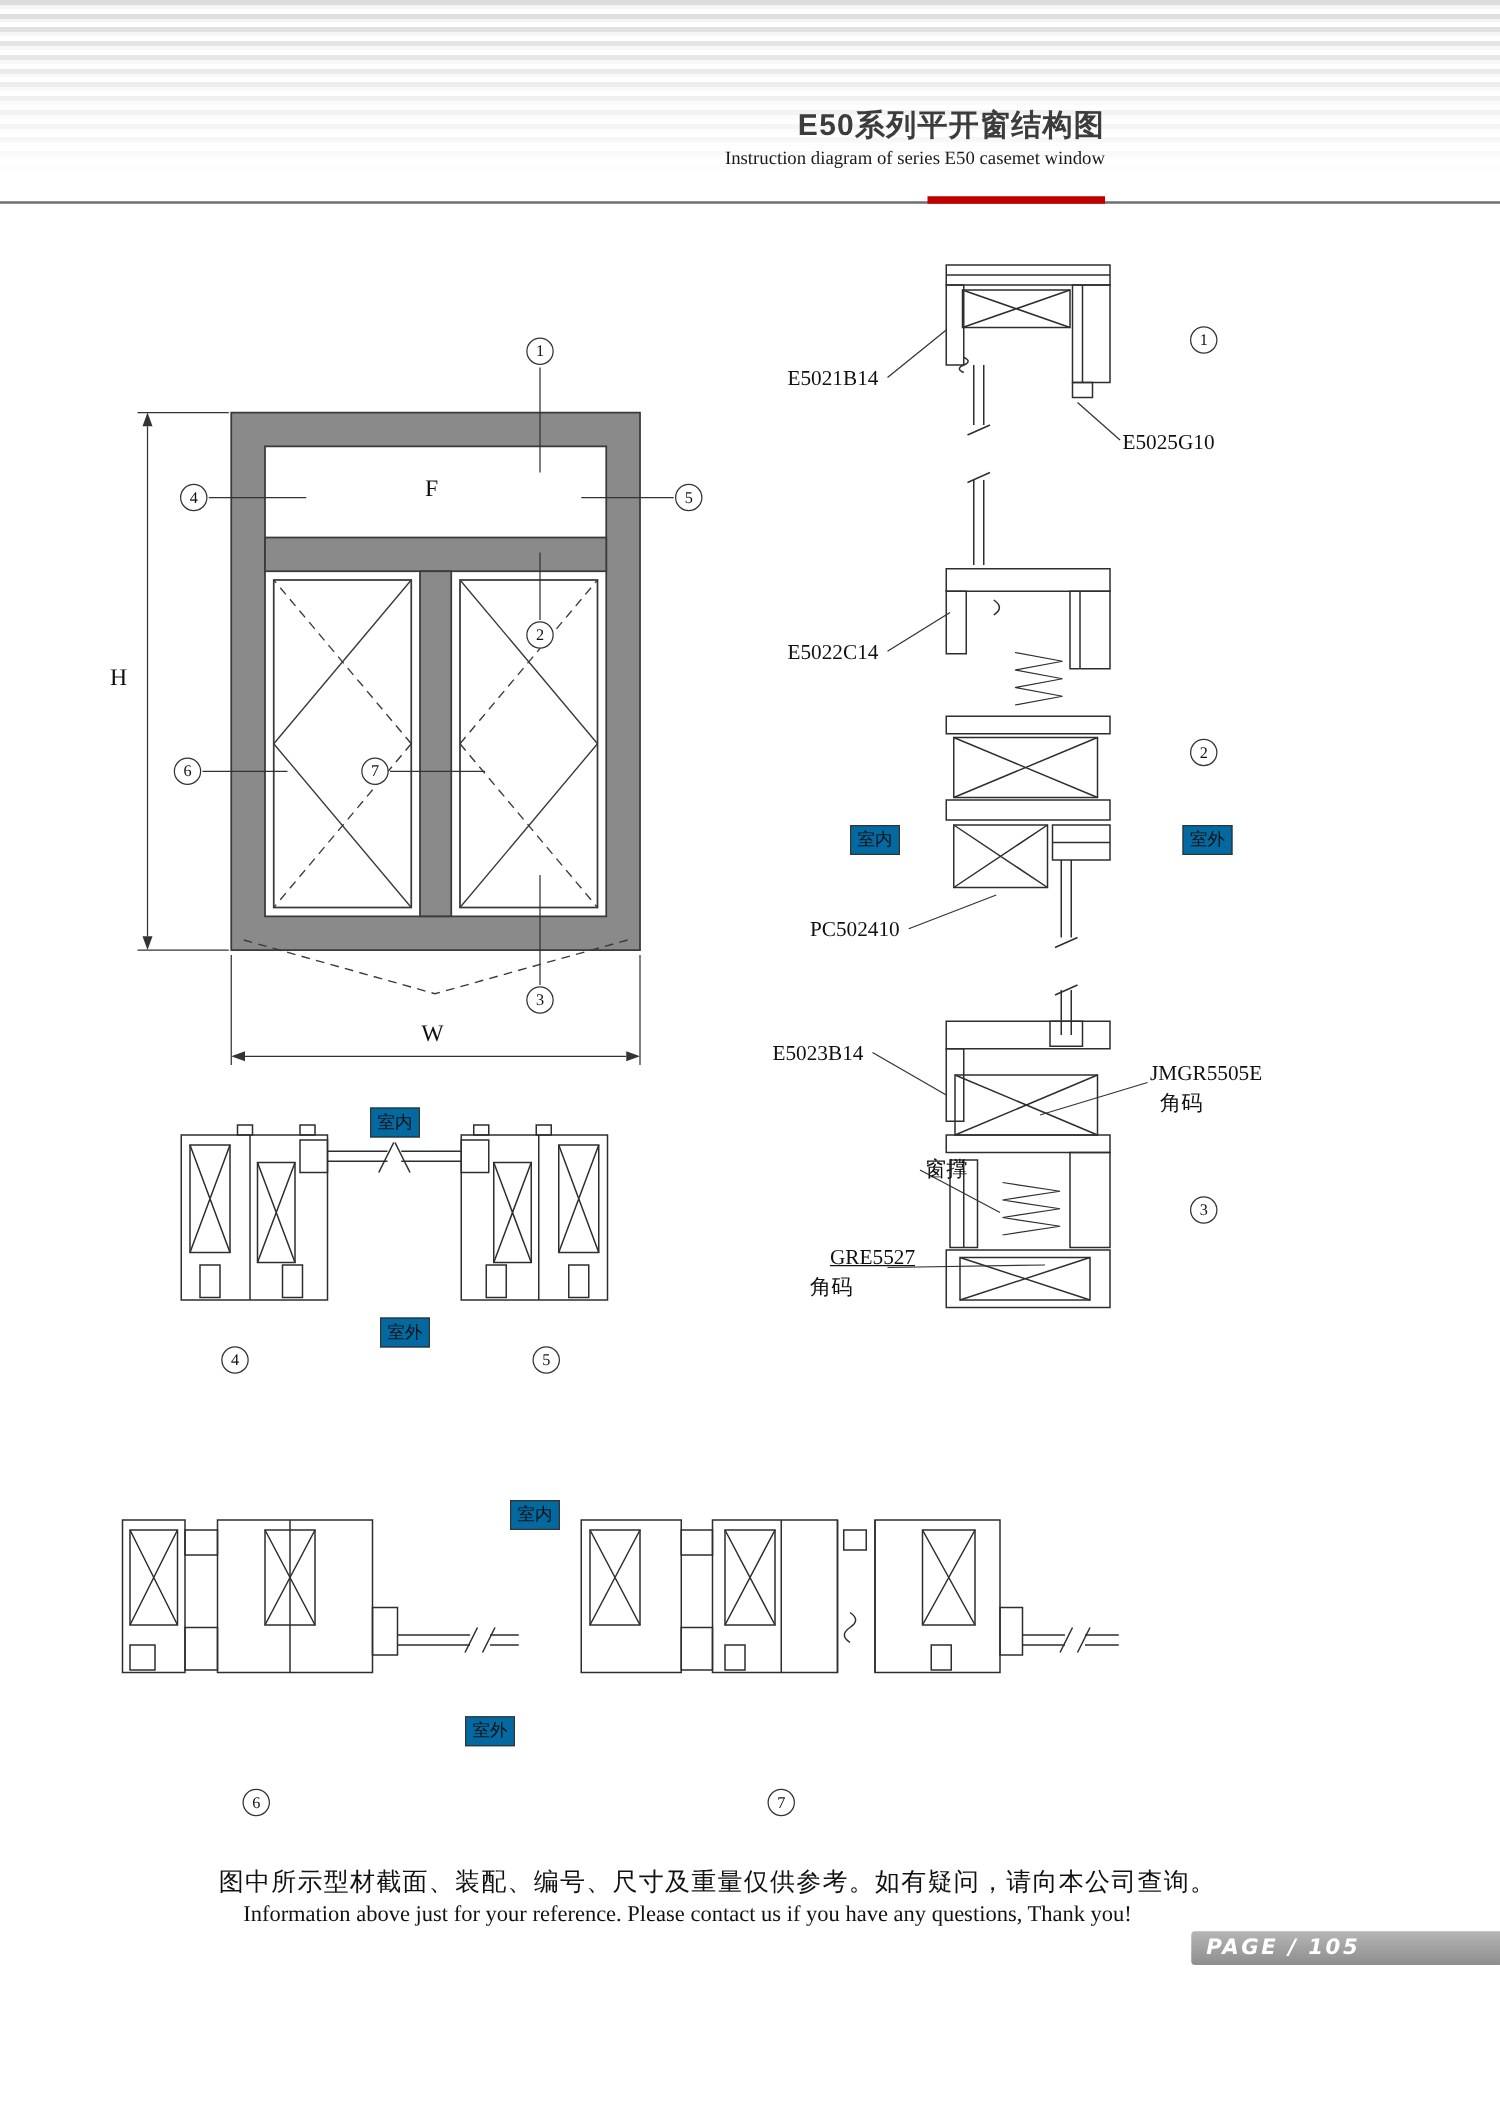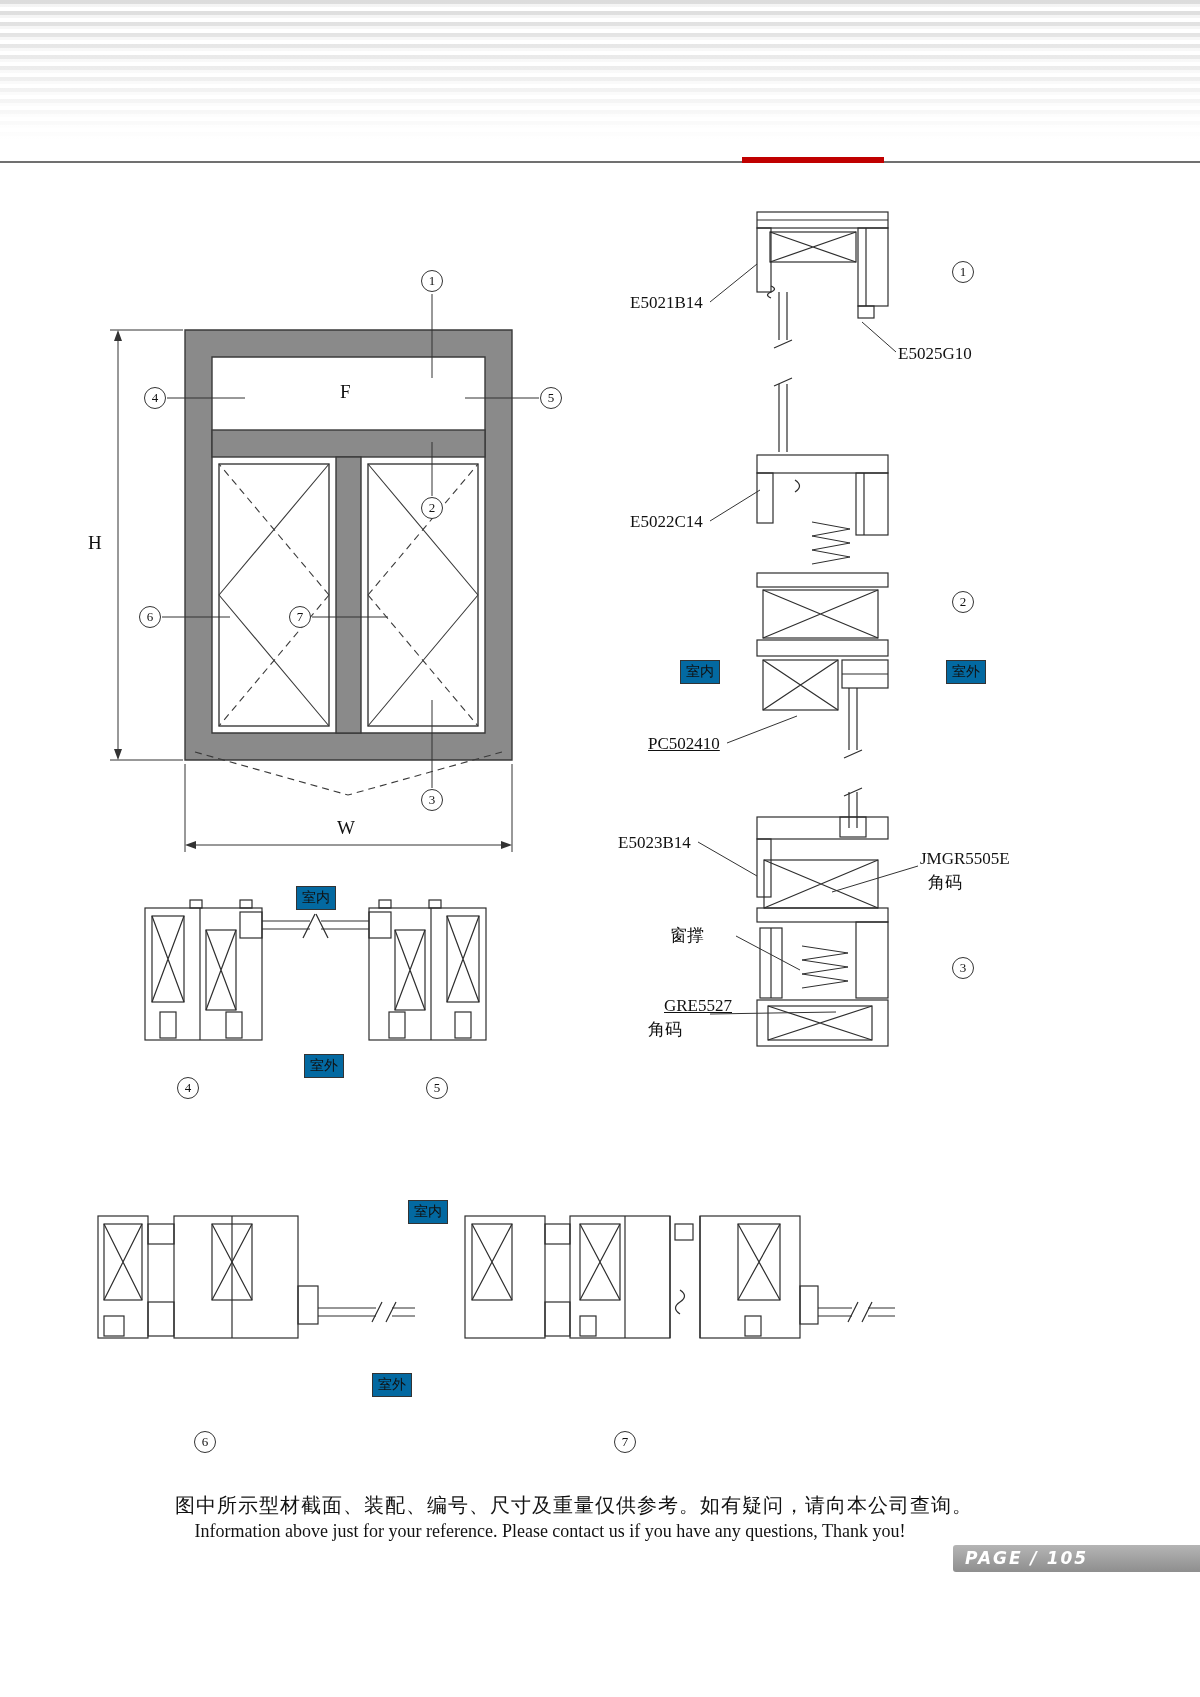--- a/index.html
+++ b/index.html
@@ -31,20 +31,24 @@
              background:linear-gradient(180deg,#b5b5b5,#8e8e8e); color:#ffffff; font-style:italic;
              font-weight:bold; font-size:17px; line-height:27px; padding-left:12px; letter-spacing:2px;
              border-radius:3px 0 0 3px; font-family:"DejaVu Sans", sans-serif; }
 </style>
 </head>
 <body>
 
 <div class="page">
 
   <div class="stripes"></div>
+  <div class="title-block">
+    <div class="title">E50系列平开窗结构图</div>
+    <div class="subtitle">Instruction diagram of series E50 casemet window</div>
+  </div>
   <div class="rule"></div>
   <div class="rule-red"></div>
 
   <svg class="art" width="1200" height="1697" viewBox="0 0 1200 1697">
 
     <g stroke="#3a3a3a" stroke-width="1.4" fill="none">
       <path d="M185,330 H512 V760 H185 Z M212,357 V733 H485 V357 Z" fill="#8a8a8a" fill-rule="evenodd"></path>
       <rect x="212" y="430" width="273" height="27" fill="#8a8a8a"></rect>
       <rect x="336" y="457" width="25" height="276" fill="#8a8a8a"></rect>
       <rect x="219" y="464" width="110" height="262"></rect>
@@ -206,25 +210,25 @@
   <span class="callout" style="left:289px; top:606px;">7</span>
   <span class="callout" style="left:421px; top:789px;">3</span>
 
   <span class="dim" style="left:88px; top:532px;">H</span>
   <span class="dim" style="left:340px; top:381px;">F</span>
   <span class="dim" style="left:337px; top:817px;">W</span>
 
   <span class="lbl" style="left:630px; top:293px;">E5021B14</span>
   <span class="lbl" style="left:898px; top:344px;">E5025G10</span>
   <span class="lbl" style="left:630px; top:512px;">E5022C14</span>
-  <span class="lbl" style="left:648px; top:734px;text-decoration:underline;">PC502410</span>
+  <span class="lbl" style="left:648px; top:734px;">PC502410</span>
   <span class="lbl" style="left:618px; top:833px;">E5023B14</span>
   <span class="lbl" style="left:920px; top:849px;">JMGR5505E</span>
   <span class="lbl" style="left:928px; top:871px;">角码</span>
-  <span class="lbl" style="left:670px; top:924px;">窗撑</span>
+  <span class="lbl" style="left:740px; top:924px;">窗撑</span>
   <span class="lbl" style="left:664px; top:996px;text-decoration:underline;">GRE5527</span>
   <span class="lbl" style="left:648px; top:1018px;">角码</span>
 
   <span class="roombox" style="left:680px; top:660px;">室内</span>
   <span class="roombox" style="left:946px; top:660px;">室外</span>
   <span class="callout" style="left:952px; top:261px;">1</span>
   <span class="callout" style="left:952px; top:591px;">2</span>
   <span class="callout" style="left:952px; top:957px;">3</span>
 
   <span class="roombox" style="left:296px; top:886px;">室内</span>

